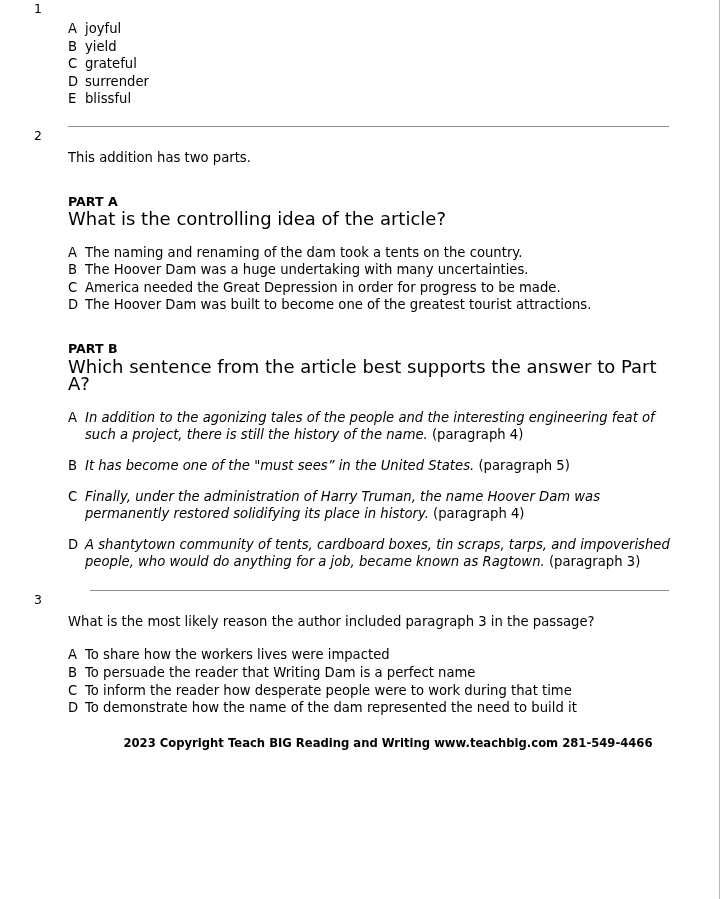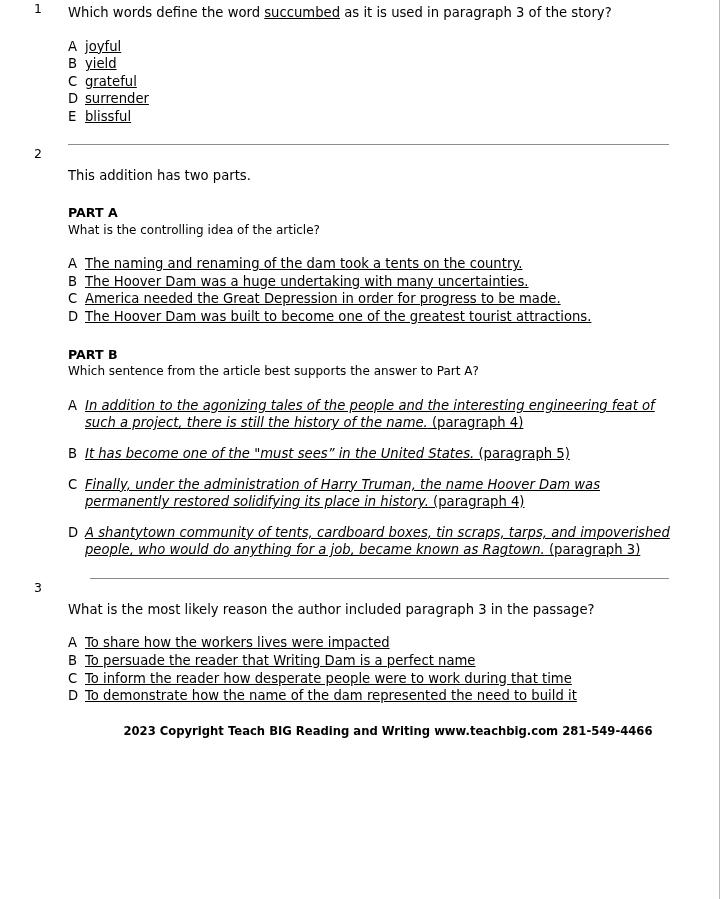--- a/index.html
+++ b/index.html
@@ -51,24 +51,24 @@
     font-size: 13.2px;
     line-height: 17.6px;
     margin-top: 17px;
   }
 
   
   .part-head {
     font-size: 12.6px;
     font-weight: bold;
     line-height: 16.5px;
-    margin-top: 21px;
+    margin-top: 27px;
   }
   .part-prompt {
-    font-size: 12px;
+    font-size: 18px;
     line-height: 17.6px;
   }
 
   
   .options {
     margin-top: 16px;
   }
   .options.spaced .option {
     margin-bottom: 13px;
   }
@@ -82,21 +82,20 @@
     line-height: 17.6px;
   }
   .option .opt-letter {
     position: absolute;
     left: 0;
     top: 0;
     font-style: normal;
   }
   .option .opt-text {
     display: block;
-    text-decoration: underline;
   }
   .option.italic .opt-text {
     font-style: italic;
   }
   .option .para-ref {
     font-style: normal;
   }
 
   
   .divider {
@@ -121,21 +120,20 @@
   }
 </style>
 </head>
 <body>
 
 <div class="page">
   <div class="content">
 
     <div class="question" style="padding-top:4px;">
       <span class="q-num">1</span>
-      <div class="q-stem"><span>Which words define the word </span><u>succumbed</u><span> as it is used in paragraph 3 of the story?</span></div>
 
       <div class="options">
         <div class="option">
           <span class="opt-letter">A</span>
           <span class="opt-text">joyful</span>
         </div>
         <div class="option">
           <span class="opt-letter">B</span>
           <span class="opt-text">yield</span>
         </div>

